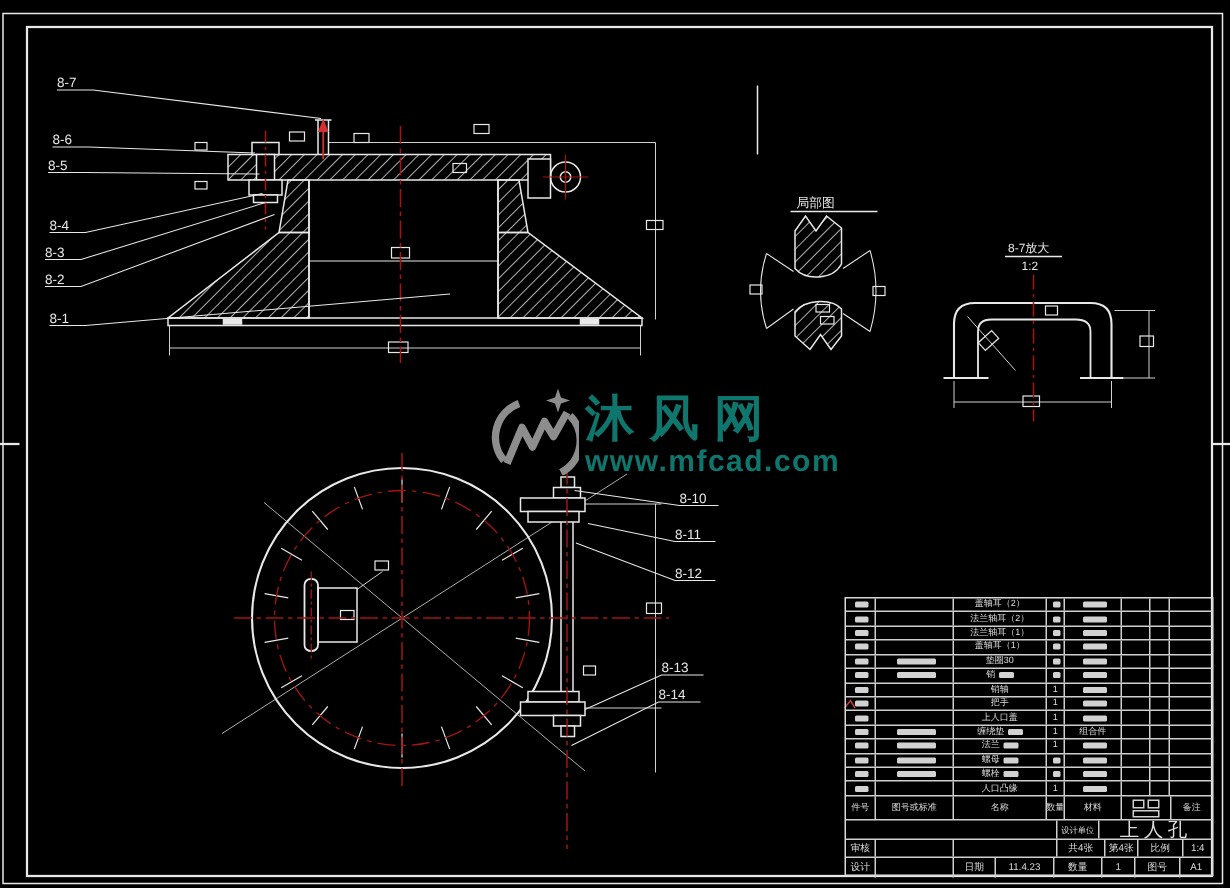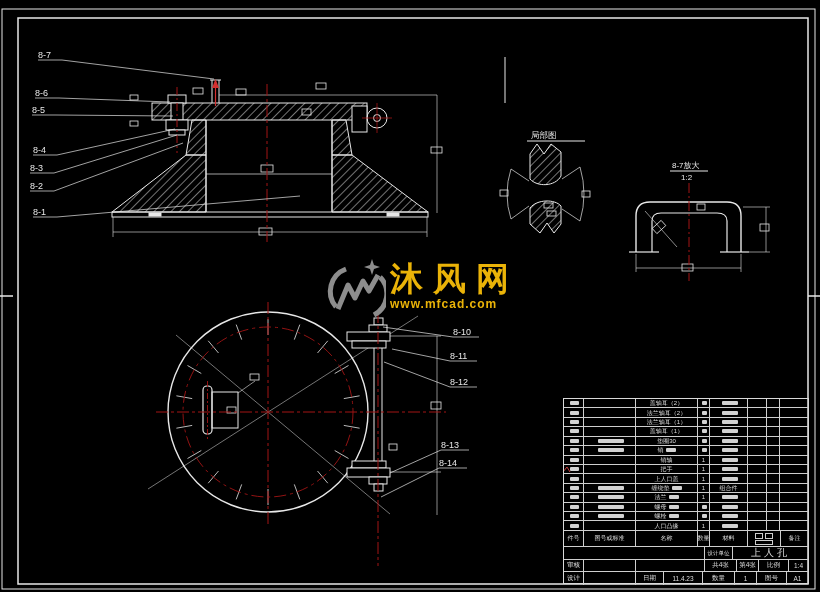--- a/index.html
+++ b/index.html
@@ -6,23 +6,23 @@
   #sheet{position:relative;width:820px;height:592px;background:#000;overflow:hidden;
          font-family:"Liberation Sans",sans-serif;}
   #linework{position:absolute;left:0;top:0;}
   svg text{font-family:"Liberation Sans",sans-serif;fill:#e8e8e8;}
 
   
   .tech{position:absolute;left:631px;top:26px;width:188px;color:#eaeaea;
         font-size:9.5px;line-height:1.5;white-space:pre-line;}
 
   
-  .wm{position:absolute;left:322px;top:255px;width:220px;height:72px;color:#eab308;}
+  .wm{position:absolute;left:322px;top:255px;width:220px;height:72px;color:#0f766e;}
   .wm-name{position:absolute;left:68px;top:2px;font-size:33px;font-weight:bold;letter-spacing:10px;}
-  .wm-url{position:absolute;left:68px;top:42px;font-size:12px;font-weight:bold;letter-spacing:1px;}
+  .wm-url{position:absolute;left:68px;top:42px;font-size:20px;font-weight:bold;letter-spacing:1px;}
   .wm-logo{position:absolute;left:0;top:2px;}
 
   
   .ptable{position:absolute;left:563px;top:398px;width:246px;height:186px;
           box-sizing:border-box;border:1px solid #d9d9d9;color:#ddd;}
   .parts-rows{position:absolute;left:0;top:0;width:100%;}
   .prow{display:grid;grid-template-columns:20px 52px 62px 12px 38px 19px 13px 1fr;
         height:9.43px;box-sizing:border-box;border-bottom:1px solid #cfcfcf;}
   .pcell{display:flex;align-items:center;justify-content:center;border-right:1px solid #cfcfcf;
          overflow:hidden;white-space:nowrap;font-size:6px;line-height:1;color:#ddd;}
@@ -37,21 +37,21 @@
   .logo-sqs{display:flex;gap:2px;}
   .logo-sq{width:6px;height:4px;border:1px solid #cfcfcf;}
   .logo-bar{width:16px;height:3px;border:1px solid #cfcfcf;}
   .trow{position:absolute;left:0;width:100%;display:grid;box-sizing:border-box;border-bottom:1px solid #cfcfcf;}
   .trowA{top:148px;height:13px;grid-template-columns:141px 28px 1fr;}
   .trowB{top:161px;height:12px;grid-template-columns:20px 52px 69px 32px 22px 30px 1fr;}
   .trowC{top:173px;height:13px;grid-template-columns:20px 52px 28px 39px 32px 22px 30px 1fr;border-bottom:none;}
   .tcell{display:flex;align-items:center;justify-content:center;border-right:1px solid #cfcfcf;
          font-size:6.5px;overflow:hidden;white-space:nowrap;}
   .tcell:last-child{border-right:none;}
-  .t-title{font-size:10px;letter-spacing:3px;}
+  .t-title{font-size:13px;letter-spacing:3px;}
   .t-unit{font-size:5.5px;}
 </style>
 </head>
 <body>
 
 <div id="sheet">
 
 <svg id="linework" width="820" height="592" viewBox="0 0 820 592">
   <defs>
     <pattern id="h" width="6" height="6" patternUnits="userSpaceOnUse" patternTransform="rotate(45)">

